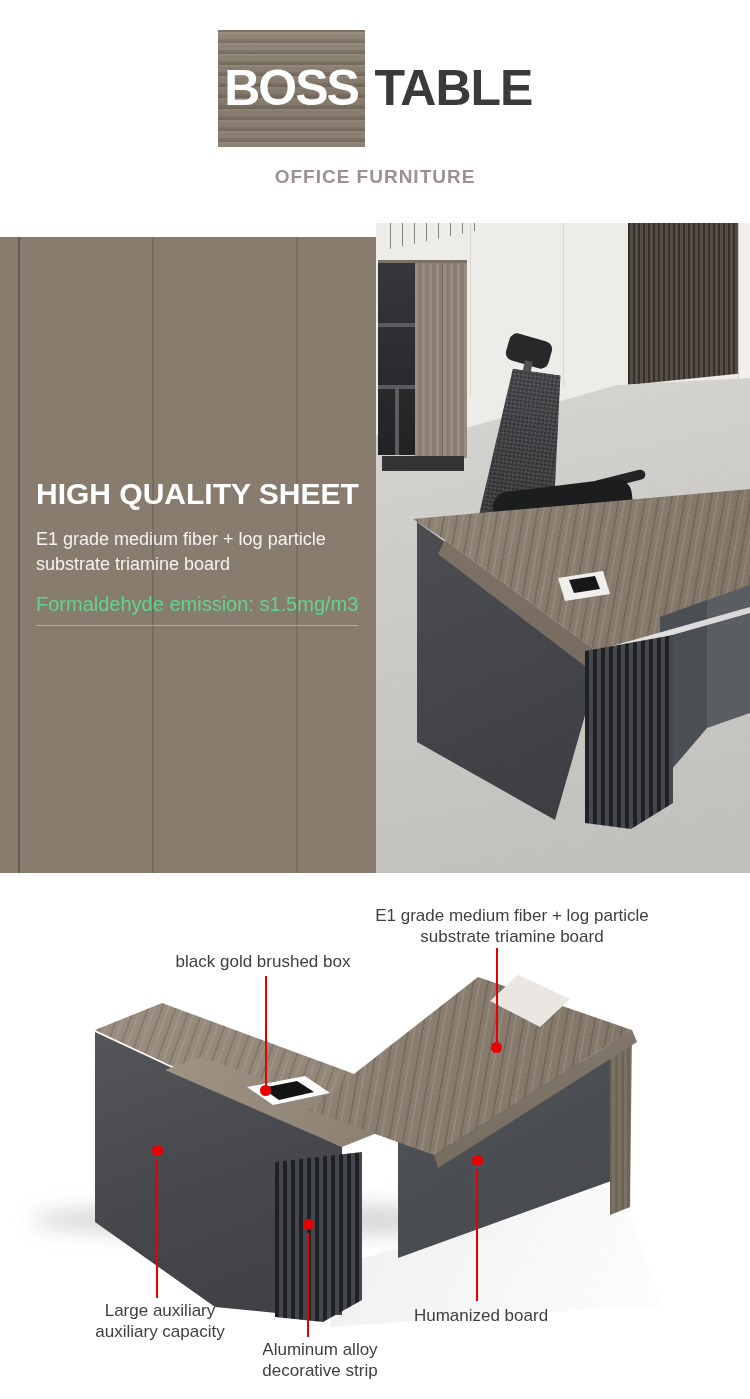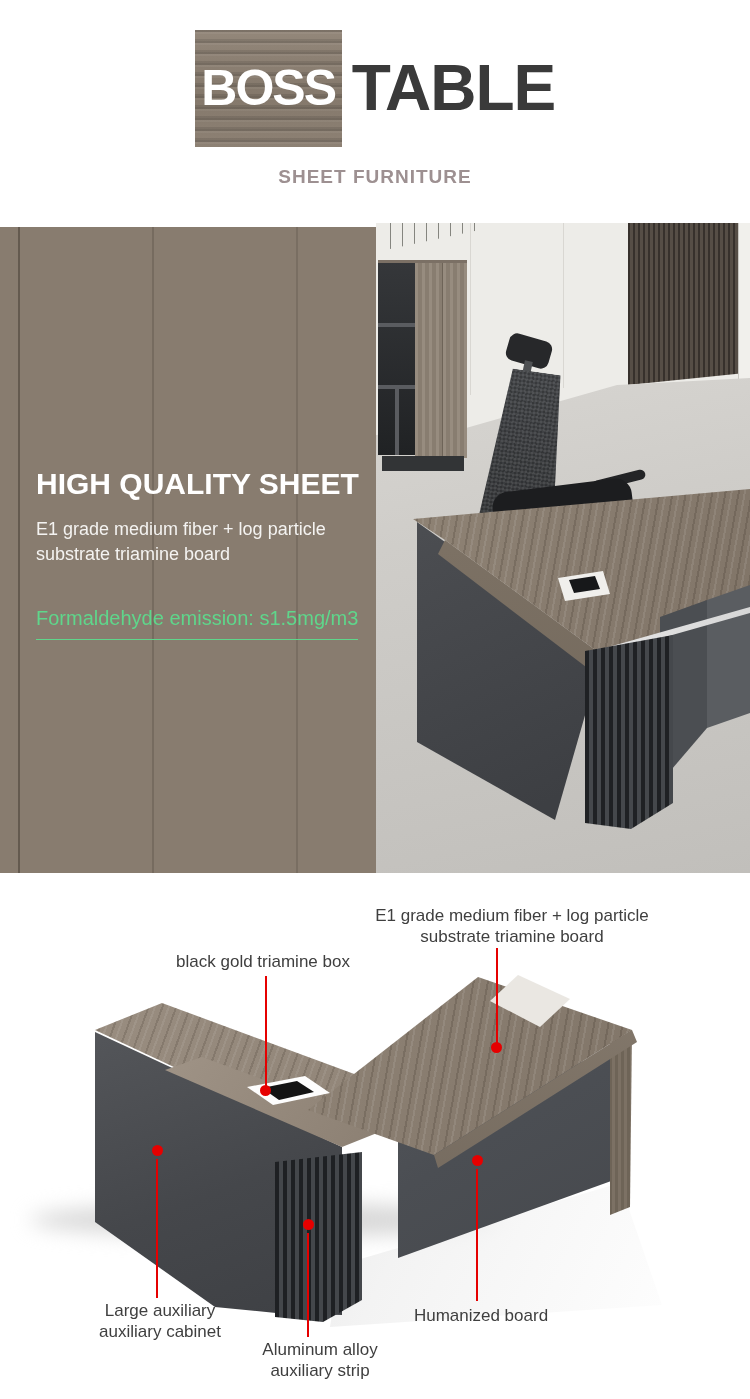--- a/index.html
+++ b/index.html
@@ -17,38 +17,38 @@
 
   
   .header{position:absolute;left:0;top:0;width:750px;height:223px;background:#fff;}
   .logo-row{position:absolute;left:0;top:28px;width:750px;height:120px;display:flex;justify-content:center;align-items:center;}
   .logo-box{width:147px;height:117px;display:flex;align-items:center;justify-content:center;
     background:
       repeating-linear-gradient(180deg, rgba(0,0,0,.16) 0 2px, rgba(255,255,255,.05) 2px 4px, rgba(0,0,0,0) 4px 9px, rgba(0,0,0,.10) 9px 11px),
       linear-gradient(180deg,#93877a,#84786b 55%,#8d8174);
   }
   .logo-primary{color:#fff;font-size:50px;font-weight:700;letter-spacing:-2px;}
-  .logo-secondary{color:var(--brand_dark);font-size:64px;font-weight:700;letter-spacing:-1px;margin-left:10px;}
+  .logo-secondary{color:var(--brand_dark);font-size:50px;font-weight:700;letter-spacing:-1px;margin-left:10px;}
   .subtitle{position:absolute;left:0;top:166px;width:750px;text-align:center;color:var(--subtitle_color);
     font-size:19px;font-weight:700;letter-spacing:1px;}
 
   
   .hero{position:absolute;left:0;top:223px;width:750px;height:650px;overflow:hidden;}
-  .wood-panel{position:absolute;left:0;top:4px;width:376px;height:763px;
+  .wood-panel{position:absolute;left:0;top:14px;width:376px;height:763px;
     background:
       repeating-linear-gradient(90deg, rgba(40,32,24,.18) 0 2px, rgba(0,0,0,0) 2px 6px, rgba(255,255,255,.07) 6px 8px, rgba(0,0,0,0) 8px 14px, rgba(30,24,18,.12) 14px 15px, rgba(0,0,0,0) 15px 23px),
       repeating-linear-gradient(90deg, #8d8174 0 38px, #80746  7 38px 72px, #877b6e 72px 118px),
       linear-gradient(180deg,#8b7f72,#857968);
     background-color:var(--wood_base);
   }
   .wood-seam{position:absolute;top:0;width:2px;height:650px;background:rgba(35,28,20,.35);}
   .wood-text{position:absolute;left:36px;top:240px;width:330px;color:#fff;}
   .hero-title{font-size:30px;font-weight:700;letter-spacing:0px;color:#fff;}
   .hero-desc{margin-top:16px;font-size:18px;line-height:25px;color:#f4f3f1;font-weight:400;}
-  .emission{display:inline-block;margin-top:40px;color:var(--accent_green);font-size:20px;
+  .emission{display:inline-block;margin-top:16px;color:var(--accent_green);font-size:20px;
     padding-bottom:9px;border-bottom:1px solid var(--accent_green);}
 
   
   .scene{position:absolute;left:376px;top:0;width:374px;height:650px;background:#edece8;overflow:hidden;}
   .wall-grid{position:absolute;left:14px;top:0;width:86px;height:26px;
     background:repeating-linear-gradient(90deg,#85857f 0 1px,transparent 1px 12px);
     clip-path:polygon(0 0,100% 0,100% 30%,0 100%);}
   .wall-seam{position:absolute;top:0;width:1px;background:#d9d7d2;}
   .slat-wall{position:absolute;left:252px;top:0;width:110px;height:162px;
     background:repeating-linear-gradient(90deg,#37312c 0 2px,#564e46 2px 5px);
@@ -144,21 +144,21 @@
 
 <div class="page">
 
   <div class="header">
     <div class="logo-row">
       <div class="logo-box">
         <span class="logo-primary">BOSS</span>
       </div>
       <span class="logo-secondary">TABLE</span>
     </div>
-    <div class="subtitle">SHEET FURNITURE</div>
+    <div class="subtitle">OFFICE FURNITURE</div>
   </div>
 
   <div class="hero">
     <div class="wood-panel">
       <div class="wood-seam" style="left:18px"></div>
       <div class="wood-seam" style="left:152px;opacity:.5"></div>
       <div class="wood-seam" style="left:296px;opacity:.4"></div>
       <div class="wood-text">
         <div class="hero-title">HIGH QUALITY SHEET</div>
         <div class="hero-desc">
@@ -228,37 +228,37 @@
     </div>
 
     <div class="callout-label" style="left:512px;top:32px">
       <div>E1 grade medium fiber + log particle</div>
       <div>substrate triamine board</div>
     </div>
     <div class="callout-line" style="left:496px;top:75px;height:100px"></div>
     <div class="callout-dot" style="left:491px;top:169px"></div>
 
     <div class="callout-label" style="left:263px;top:78px">
-      <div>black gold triamine box</div>
+      <div>black gold brushed box</div>
     </div>
     <div class="callout-line" style="left:265px;top:103px;height:115px"></div>
     <div class="callout-dot" style="left:260px;top:212px"></div>
 
     <div class="callout-dot" style="left:152px;top:272px"></div>
     <div class="callout-line" style="left:156px;top:286px;height:139px"></div>
     <div class="callout-label" style="left:160px;top:427px">
       <div>Large auxiliary</div>
-      <div>auxiliary cabinet</div>
+      <div>auxiliary capacity</div>
     </div>
 
     <div class="callout-dot" style="left:303px;top:346px"></div>
     <div class="callout-line" style="left:307px;top:360px;height:104px"></div>
     <div class="callout-label" style="left:320px;top:466px">
       <div>Aluminum alloy</div>
-      <div>auxiliary strip</div>
+      <div>decorative strip</div>
     </div>
 
     <div class="callout-dot" style="left:472px;top:282px"></div>
     <div class="callout-line" style="left:476px;top:296px;height:132px"></div>
     <div class="callout-label" style="left:481px;top:432px">
       <div>Humanized board</div>
     </div>
 
   </div>
 </div>

